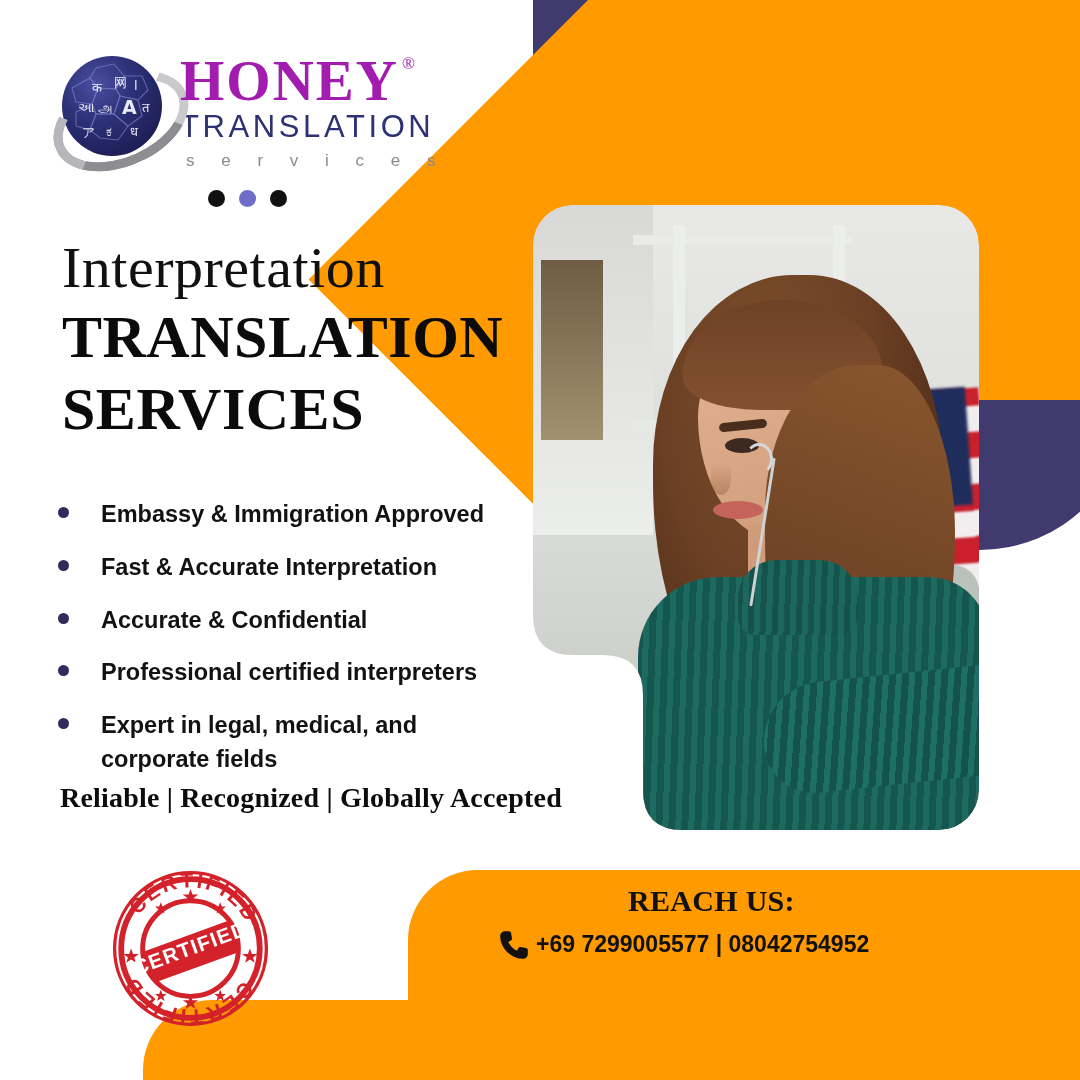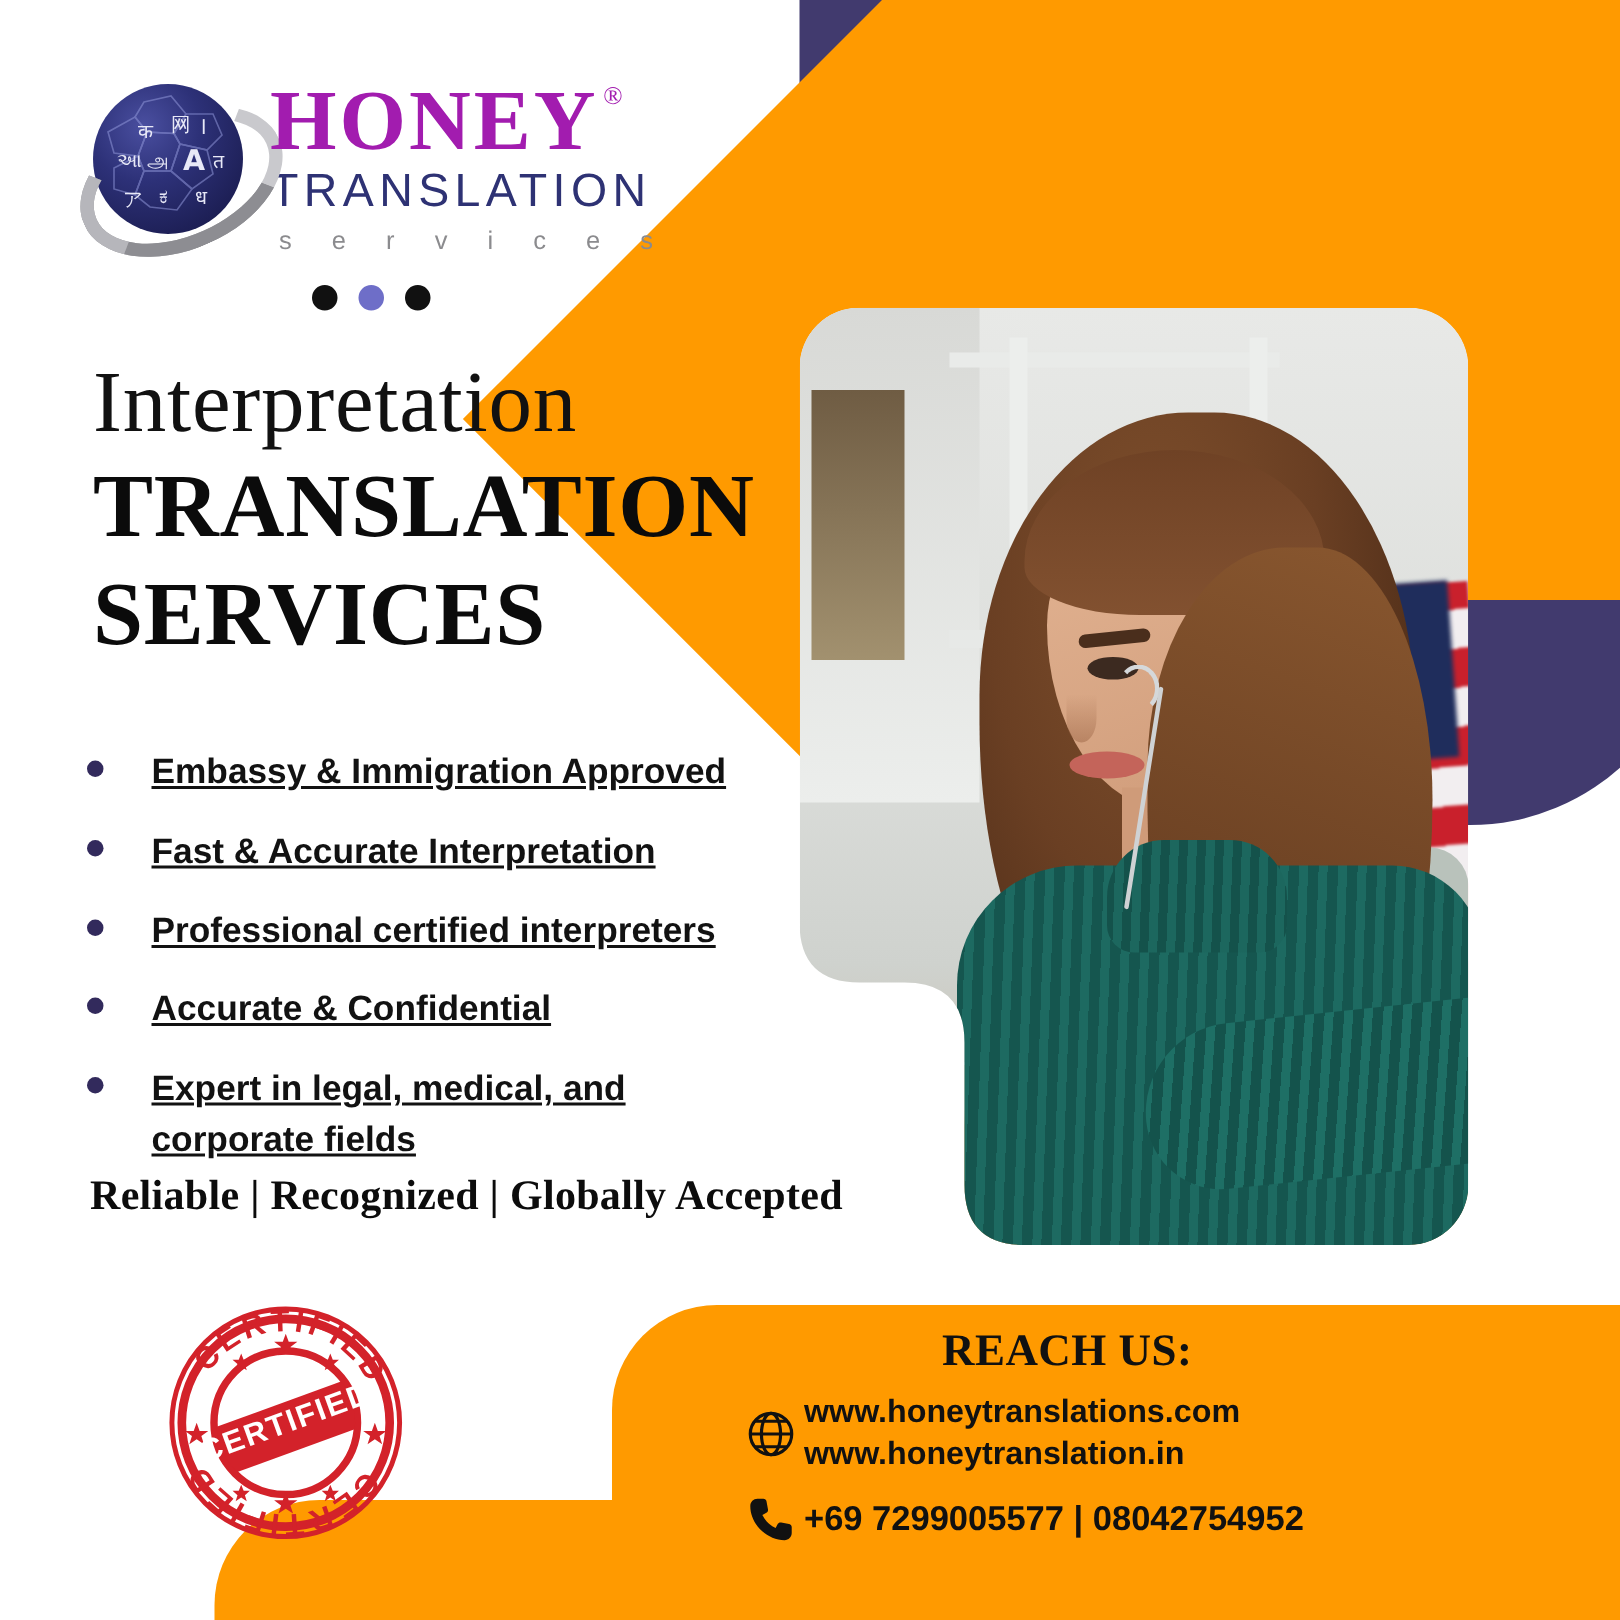--- a/index.html
+++ b/index.html
@@ -176,21 +176,21 @@
     color:#111;letter-spacing:.5px;line-height:1.05;}
   .hl-bold{font-family:"Liberation Serif",serif;font-size:60px;font-weight:700;
     color:#0b0b0b;letter-spacing:.5px;line-height:1.14;margin-top:4px;}
 
   
   .bullets{position:absolute;left:58px;top:498px;width:470px;z-index:6;}
   .bullet-row{display:flex;align-items:flex-start;margin-bottom:19px;}
   .bullet-dot{width:11px;height:11px;border-radius:50%;background:#322a5c;
     margin-top:9px;margin-right:32px;flex:0 0 auto;}
   .bullet-text{font-family:"Liberation Sans",sans-serif;font-size:23.5px;font-weight:700;
-    color:#121212;line-height:1.44;text-decoration:underline;}
+    color:#121212;line-height:1.44;}
 
   
   .tagline{position:absolute;left:60px;top:782px;z-index:6;
     font-family:"Liberation Serif",serif;font-size:28px;font-weight:700;color:#0c0c0c;
     letter-spacing:.2px;}
 
   
   .stamp{position:absolute;left:108px;top:866px;width:165px;height:165px;z-index:6;}
 
   
@@ -309,25 +309,25 @@
     <div class="bullet-row">
       <div class="bullet-dot"></div>
       <div class="bullet-text">Embassy &amp; Immigration Approved</div>
     </div>
     <div class="bullet-row">
       <div class="bullet-dot"></div>
       <div class="bullet-text">Fast &amp; Accurate Interpretation</div>
     </div>
     <div class="bullet-row">
       <div class="bullet-dot"></div>
+      <div class="bullet-text">Accurate &amp; Confidential</div>
+    </div>
+    <div class="bullet-row">
+      <div class="bullet-dot"></div>
       <div class="bullet-text">Professional certified interpreters</div>
-    </div>
-    <div class="bullet-row">
-      <div class="bullet-dot"></div>
-      <div class="bullet-text">Accurate &amp; Confidential</div>
     </div>
     <div class="bullet-row">
       <div class="bullet-dot"></div>
       <div class="bullet-text" style="max-width:355px;">Expert in legal, medical, and corporate fields</div>
     </div>
   </div>
 
   <div class="tagline">Reliable  |  Recognized  |  Globally Accepted</div>
 
   <div class="stamp">
@@ -362,35 +362,20 @@
         <rect x="20" y="84" width="160" height="40" fill="#d3222a" transform="rotate(-20 100 100)"></rect>
       </g>
       <text x="100" y="108" text-anchor="middle" font-family="Liberation Sans, sans-serif" font-size="25" font-weight="700" fill="#ffffff" letter-spacing="1.5" transform="rotate(-20 100 100)">CERTIFIED</text>
     </svg>
   </div>
 
   <div class="reach-title">REACH US:</div>
 
   <div class="contact-list">
 
-    <div class="contact-row row-web">
-      <div class="contact-ico">
-        <svg width="34" height="34" viewBox="0 0 32 32" fill="none" stroke="#111" stroke-width="2">
-          <circle cx="16" cy="16" r="13"></circle>
-          <ellipse cx="16" cy="16" rx="6" ry="13"></ellipse>
-          <line x1="3" y1="16" x2="29" y2="16"></line>
-          <line x1="5.5" y1="8" x2="26.5" y2="8"></line>
-          <line x1="5.5" y1="24" x2="26.5" y2="24"></line>
-        </svg>
-      </div>
-      <div class="contact-txt">
-        <span class="l1">www.honeytranslations.com</span>
-        <span class="l2">www.honeytranslation.in</span>
-      </div>
-    </div>
 
 
     <div class="contact-row row-phone">
       <div class="contact-ico">
         <svg width="34" height="34" viewBox="0 0 32 32" fill="#111">
           <path d="M7.5 3 C5 3 3 5 3 7.5 C3 18.8 13.2 29 24.5 29 C27 29 29 27 29 24.5 L29 20.8 C29 19.8 28.3 19 27.3 18.8 L22.4 17.9 C21.5 17.7 20.6 18.1 20.2 18.9 L18.9 21.4 C15.2 19.6 12.4 16.8 10.6 13.1 L13.1 11.8 C13.9 11.4 14.3 10.5 14.1 9.6 L13.2 4.7 C13 3.7 12.2 3 11.2 3 Z"></path>
         </svg>
       </div>
       <div class="contact-txt">+69 7299005577  |  08042754952</div>
     </div>

